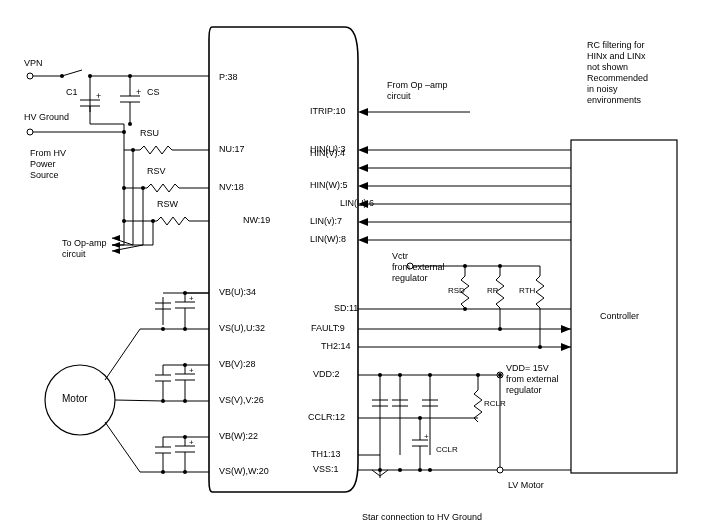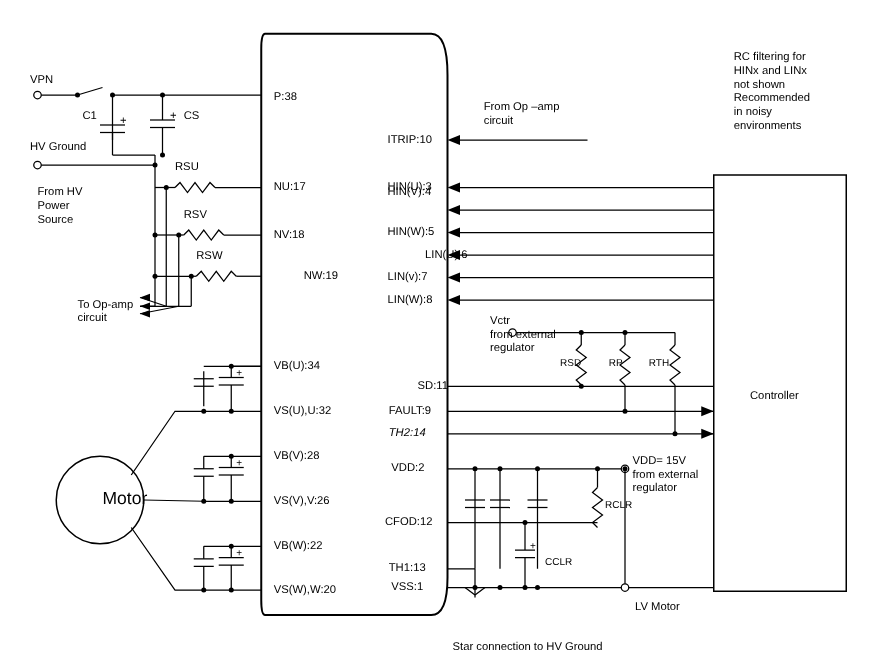--- a/index.html
+++ b/index.html
@@ -281,21 +281,21 @@
 Power
 Source</span></div>
 
   <div class="lbl" style="left:140px; top:128px;text-align:center;">RSU</div>
   <div class="lbl" style="left:147px; top:166px;">RSV</div>
   <div class="lbl" style="left:157px; top:199px;">RSW</div>
 
   <div class="lbl" style="left:62px; top:238px; line-height:11px;"><span style="white-space:pre;">To Op-amp
 circuit</span></div>
 
-  <div class="lbl" style="left:62px; top:393px; font-size:14px;margin-left:20px;">Motor</div>
+  <div class="lbl" style="left:62px; top:393px; font-size:10px;">Motor</div>
 
   <div class="lbl" style="left:219px; top:72px;">P:38</div>
   <div class="lbl" style="left:219px; top:144px;">NU:17</div>
   <div class="lbl" style="left:219px; top:182px;">NV:18</div>
   <div class="lbl" style="left:206px; top:215px;margin-left:37px;">NW:19</div>
   <div class="lbl" style="left:219px; top:287px;">VB(U):34</div>
   <div class="lbl" style="left:219px; top:323px;">VS(U),U:32</div>
   <div class="lbl" style="left:219px; top:359px;">VB(V):28</div>
   <div class="lbl" style="left:219px; top:395px;">VS(V),V:26</div>
   <div class="lbl" style="left:219px; top:431px;">VB(W):22</div>
@@ -303,23 +303,23 @@
 
   <div class="lbl" style="left:310px; top:106px;">ITRIP:10</div>
   <div class="lbl" style="left:310px; top:144px;">HIN(U):3</div>
   <div class="lbl" style="left:310px; top:148px;">HIN(V):4</div>
   <div class="lbl" style="left:310px; top:180px;">HIN(W):5</div>
   <div class="lbl" style="left:310px; top:198px;padding-left:30px;">LIN(U):6</div>
   <div class="lbl" style="left:310px; top:216px;text-align:center;">LIN(v):7</div>
   <div class="lbl" style="left:310px; top:234px;">LIN(W):8</div>
   <div class="lbl" style="left:334px; top:303px;">SD:11</div>
   <div class="lbl" style="left:311px; top:323px;">FAULT:9</div>
-  <div class="lbl" style="left:311px; top:341px;font-style:italic;">TH2:14</div>
+  <div class="lbl" style="left:321px; top:341px;">TH2:14</div>
   <div class="lbl" style="left:313px; top:369px;">VDD:2</div>
-  <div class="lbl" style="left:308px; top:412px;">CFOD:12</div>
+  <div class="lbl" style="left:308px; top:412px;">CCLR:12</div>
   <div class="lbl" style="left:311px; top:449px;">TH1:13</div>
   <div class="lbl" style="left:313px; top:464px;">VSS:1</div>
 
   <div class="lbl" style="left:387px; top:80px; line-height:11px;"><span style="white-space:pre;">From Op –amp
 circuit</span></div>
 
   <div class="lbl" style="left:587px; top:40px; line-height:11px;"><span style="white-space:pre;">RC filtering for
 HINx and LINx
 not shown
 Recommended

